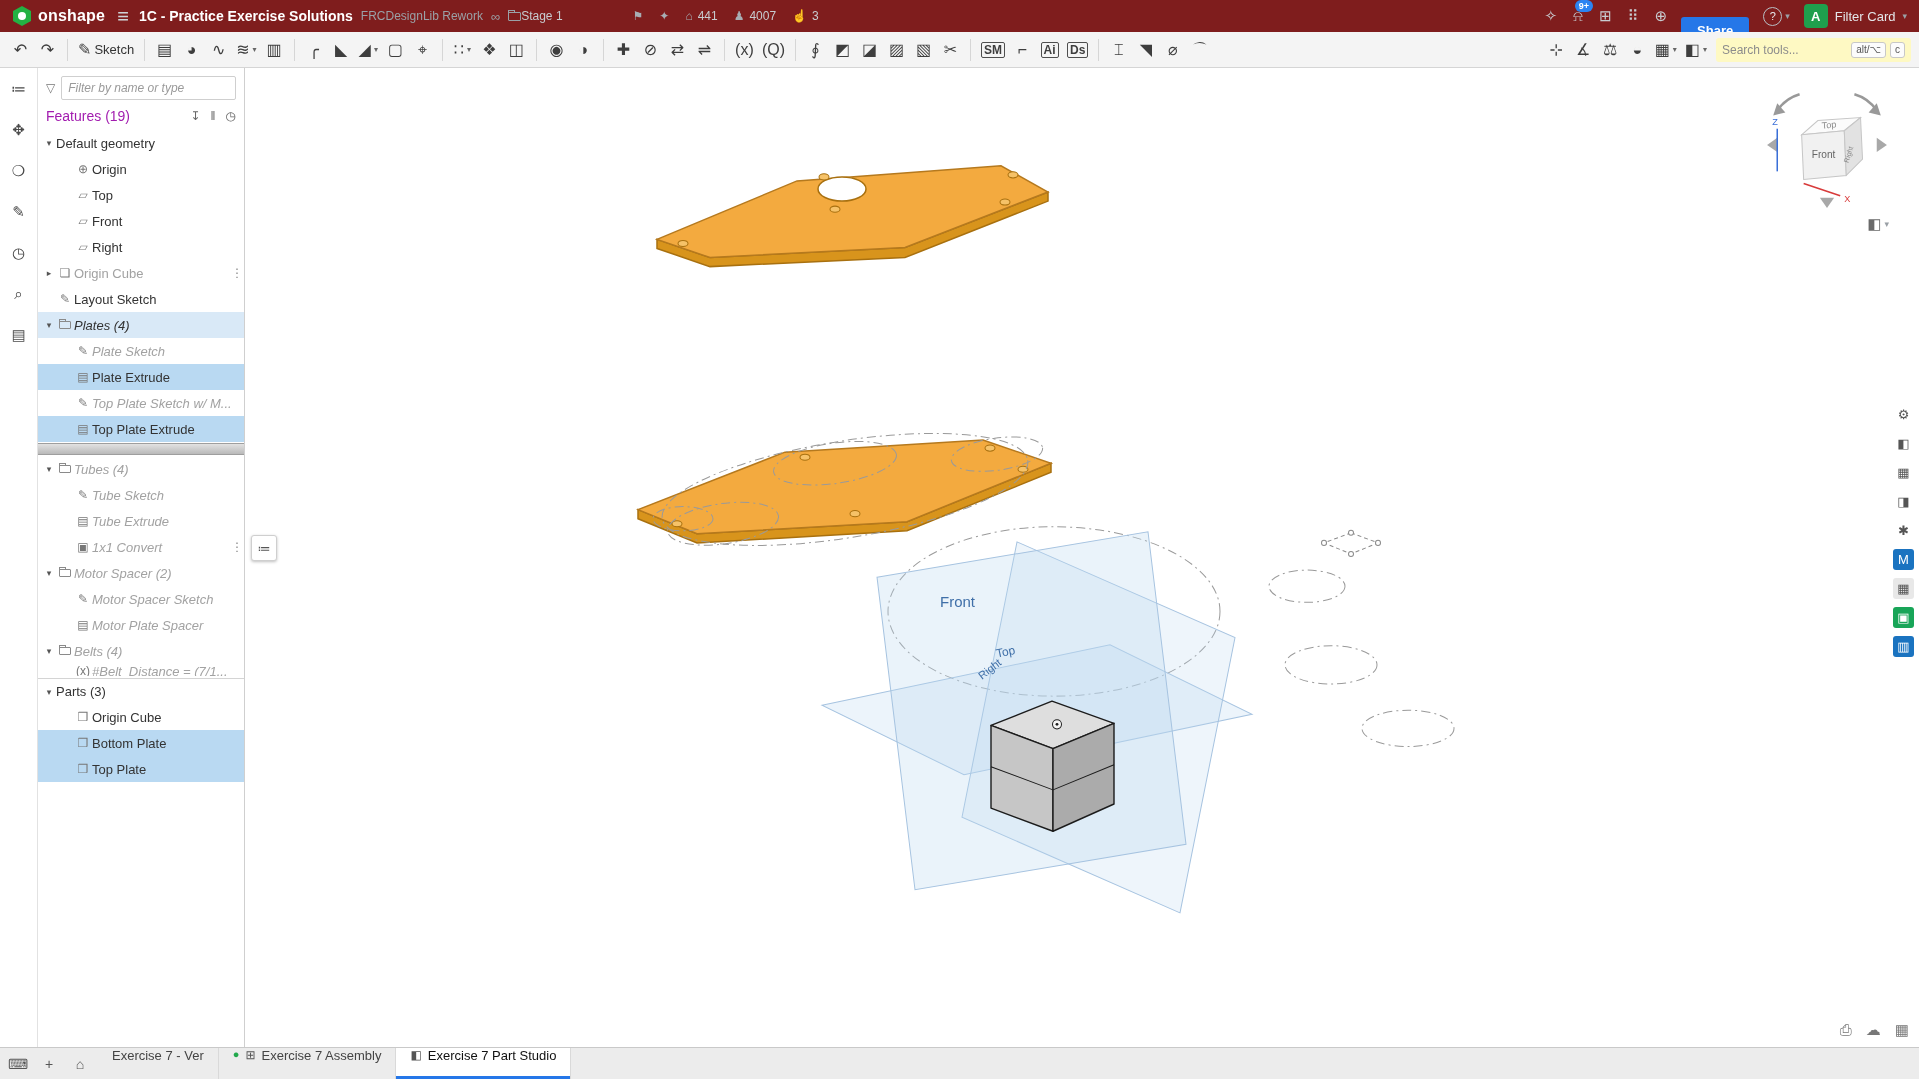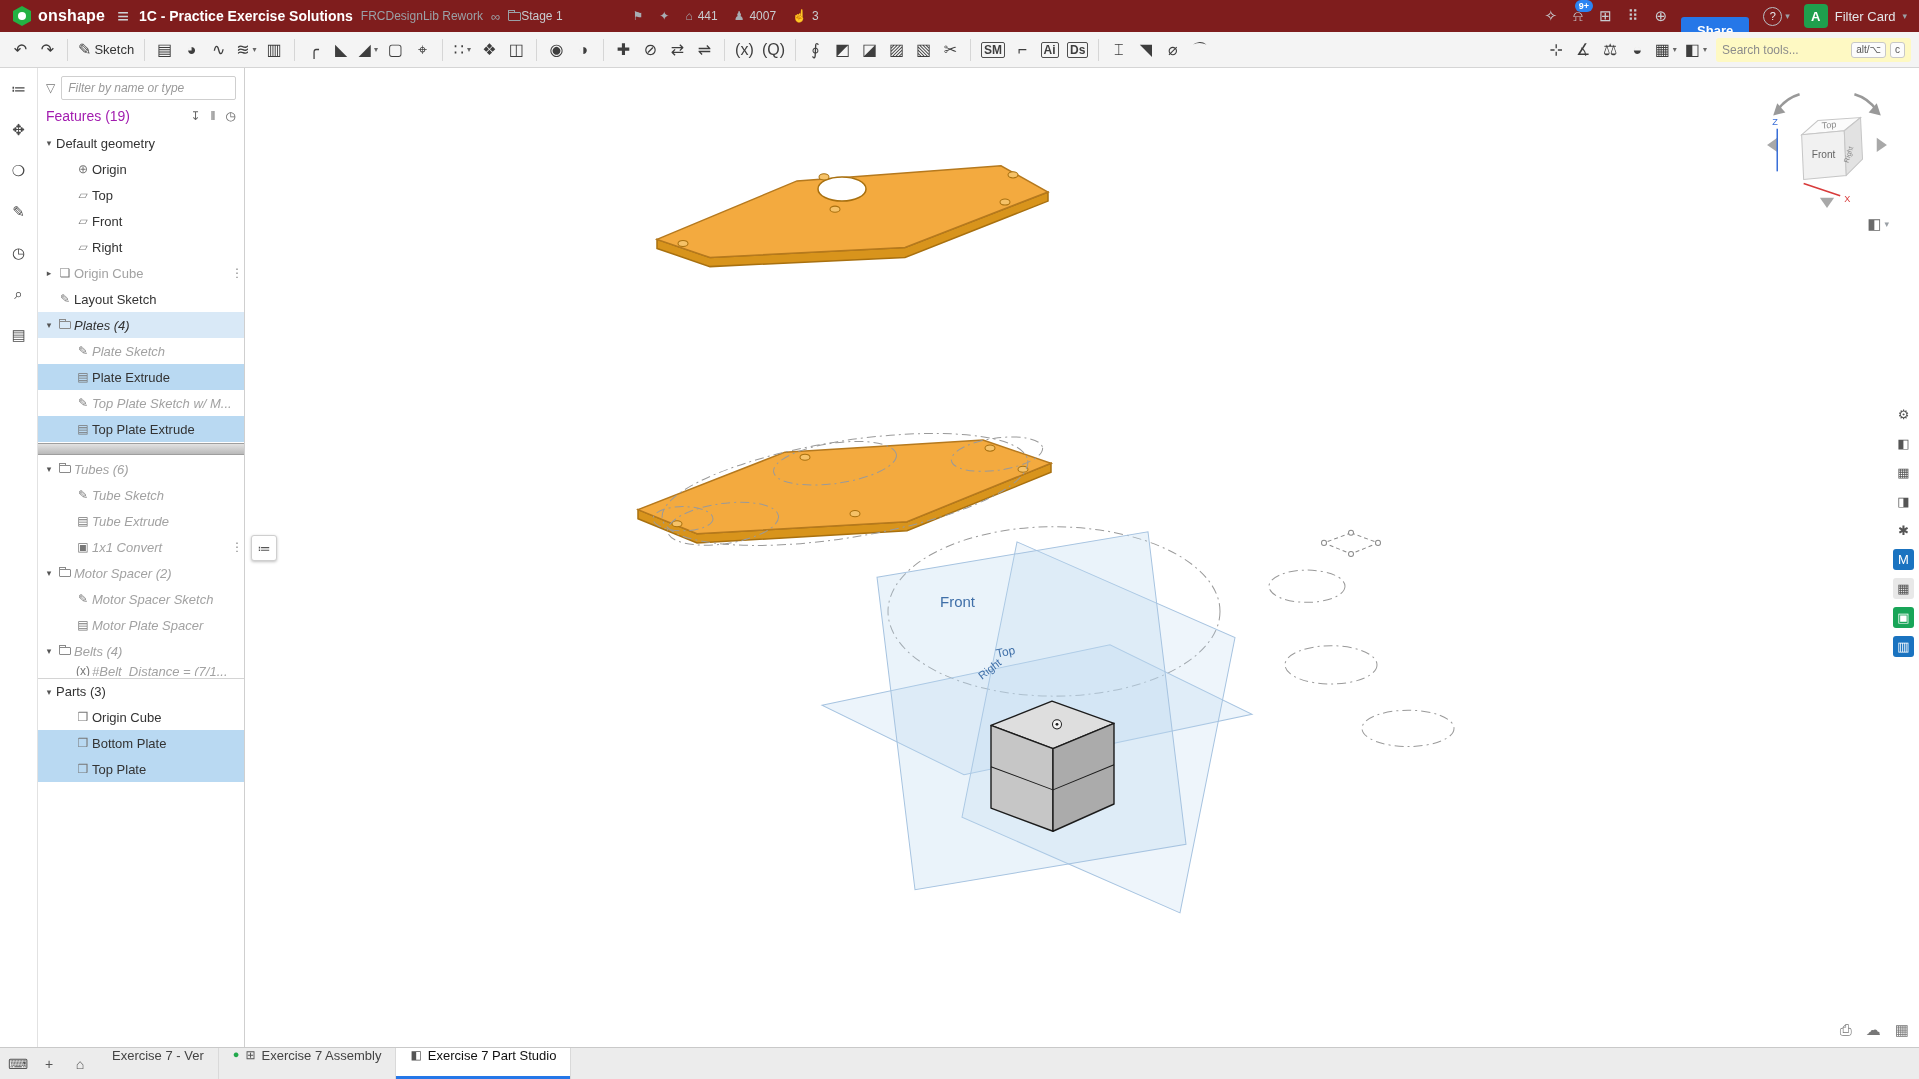--- a/index.html
+++ b/index.html
@@ -546,21 +546,21 @@
           </div>
           <div class="tree-item rollback">
             
             
             
             
           </div>
           <div class="tree-item folder italic dim">
             <span class="caret">▾</span>
             <span class="ficon"></span>
-            <span class="flabel">Tubes (6)</span>
+            <span class="flabel">Tubes (4)</span>
 
           </div>
           <div class="tree-item lvl1 dim italic">
             <span class="caret"></span>
             <span class="ficon">✎</span>
             <span class="flabel">Tube Sketch</span>
 
           </div>
           <div class="tree-item lvl1 dim italic">
             <span class="caret"></span>

